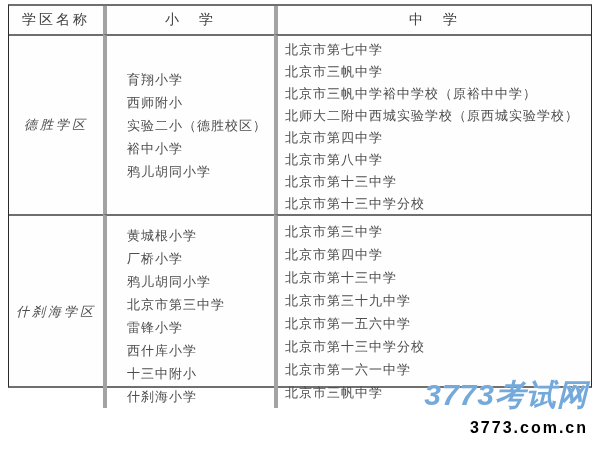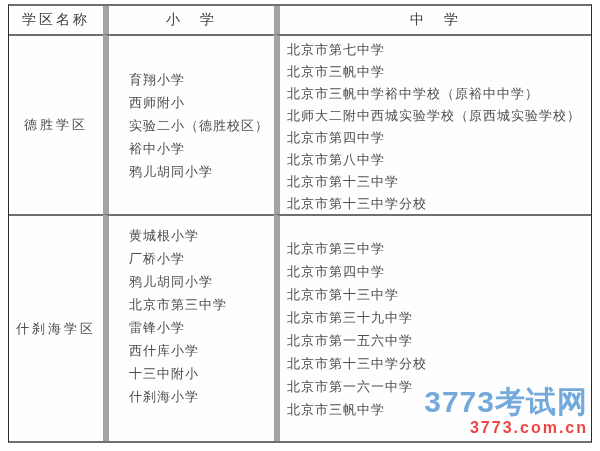--- a/index.html
+++ b/index.html
@@ -13,51 +13,52 @@
     height: 451px;
     background: #ffffff;
     overflow: hidden;
     font-family: "Liberation Serif", "DejaVu Serif", serif;
   }
   .schooltable {
     position: absolute;
     left: 8px;
     top: 4px;
     width: 584px;
-    height: 439px;
+    height: 384px;
     box-sizing: border-box;
     display: grid;
     grid-template-columns: 94px 171px 1fr;
     grid-template-rows: 28px 180px 1fr;
     border-left: 1px solid #2a2a2a;
     border-right: 1px solid #2a2a2a;
     border-top: 2px solid #6f6f6f;
     border-bottom: 2px solid #6f6f6f;
     background: #fefefe;
   }
   .cell {
     box-sizing: border-box;
     display: flex;
     color: #4d4d4d;
     font-size: 13px;
   }
-  .c2, .c3 { border-left: 6px solid #a3a3a3; }
+  .c2, .c3 { border-left: 4px solid #a3a3a3; }
   .r1, .r2 { border-top: 2px solid #6f6f6f; }
   .header {
     align-items: center;
     justify-content: center;
     font-size: 14px;
     color: #3f3f3f;
     letter-spacing: 3px;
   }
   .district {
     align-items: center;
     justify-content: center;
     letter-spacing: 3px;
     text-align: right;
+    font-style: italic;
   }
   .list {
     flex-direction: column;
     justify-content: center;
   }
   .list.v-top { justify-content: flex-start; }
   .list.pt3 { padding-top: 3px; }
   .list.pt8 { padding-top: 8px; }
   .c2.list { padding-left: 20px; }
   .c3.list { padding-left: 7px; }
@@ -70,33 +71,34 @@
   .watermark {
     position: absolute;
     right: 12px;
     bottom: 15px;
     text-align: right;
     pointer-events: none;
     line-height: 1;
   }
   .wm-brand {
     font-family: "Liberation Sans", "DejaVu Sans", sans-serif;
+    font-style: italic;
     font-weight: bold;
     font-size: 30px;
     color: #74a9db;
     letter-spacing: 1px;
     text-shadow: 0 0 1px #ffffff;
   }
   .wm-url {
     font-family: "Liberation Sans", "DejaVu Sans", sans-serif;
     font-weight: bold;
     font-size: 16px;
-    color: #ef4444;
+    color: #000000;
     letter-spacing: 2px;
-    margin-top: 3px;
+    margin-top: 10px;
   }
 </style>
 </head>
 <body>
 
 <div class="page">
   <div class="schooltable">
 
     <div class="cell header c1 r0">学区名称</div>
     <div class="cell header c2 r0">小　学</div>

